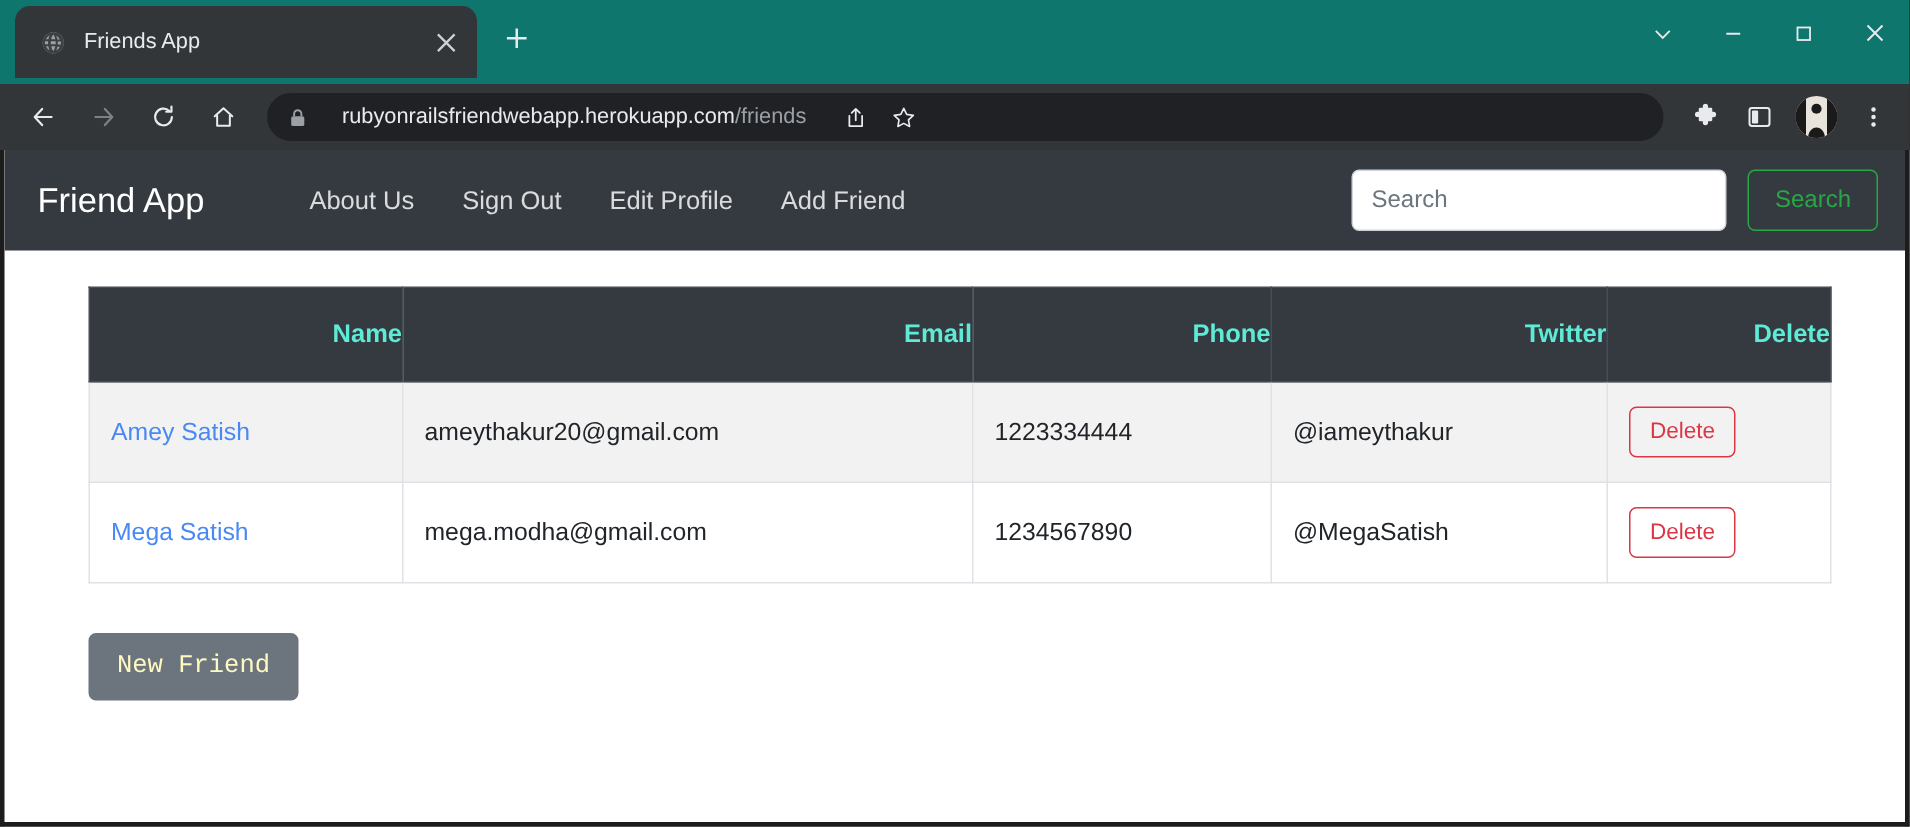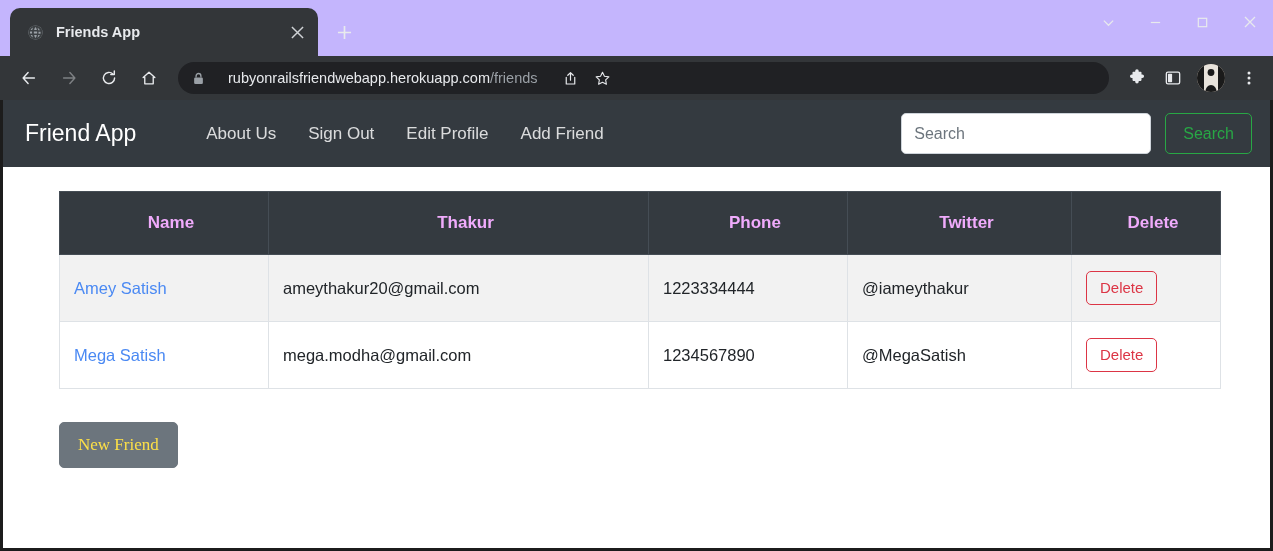--- a/index.html
+++ b/index.html
@@ -18,26 +18,25 @@
     height: 551px;
     position: relative;
     background: #000000;
     display: flex;
     flex-direction: column;
   }
 
   
   .tabstrip {
     height: 56px;
-    background: #c4b5fd;
-    display: flex;
-    align-items: flex-end;
+    background: #0f766e;
+    display: flex;
+    align-items: center;
     position: relative;
     flex: none;
-    font-weight: bold;
   }
   .tab {
     margin-left: 10px;
     width: 308px;
     height: 48px;
     background: #333639;
     border-radius: 10px 10px 0 0;
     display: flex;
     align-items: center;
     padding: 0 8px 0 16px;
@@ -200,24 +199,24 @@
   
   .content { padding: 24px 56px 0 56px; }
 
   table.friends {
     width: 1161px;
     border-collapse: collapse;
     table-layout: fixed;
   }
   table.friends thead th {
     background: #343a40;
-    color: #f0abfc;
+    color: #5eead4;
     font-size: 17px;
     font-weight: bold;
-    text-align: center;
+    text-align: right;
     padding: 18px 0 18px 14px;
     border: 1px solid #454d55;
     height: 63px;
     vertical-align: middle;
   }
   table.friends tbody td {
     font-size: 16.5px;
     color: #212529;
     padding: 16px 0 16px 14px;
     border: 1px solid #dee2e6;
@@ -237,24 +236,24 @@
     font-size: 15px;
     font-family: "Liberation Sans", sans-serif;
     cursor: pointer;
     line-height: 1.2;
   }
   .btn-new-friend {
     margin: 33px 0 0 0;
     background: #6c757d;
     border: 1px solid #6c757d;
     border-radius: 5px;
-    color: #fde047;
+    color: #fef9c3;
     font-size: 17px;
     padding: 12px 18px;
-    font-family: Liberation Serif, serif;
+    font-family: Liberation Mono, monospace;
     cursor: pointer;
   }
 
   .col-name   { width: 209px; }
   .col-email  { width: 380px; }
   .col-phone  { width: 199px; }
   .col-twit   { width: 224px; }
   .col-del    { width: 149px; }
 </style>
 </head>
@@ -409,21 +408,21 @@
         <colgroup>
           <col class="col-name">
             <col class="col-email">
             <col class="col-phone">
             <col class="col-twit">
             <col class="col-del">
         </colgroup>
         <thead>
           <tr>
             <th>Name</th>
-            <th>Thakur</th>
+            <th>Email</th>
             <th>Phone</th>
             <th>Twitter</th>
             <th>Delete</th>
           </tr>
         </thead>
         <tbody>
           <tr class="row-hover">
             <td>
               <a class="name-link" href="#">Amey Satish</a>
             </td>

